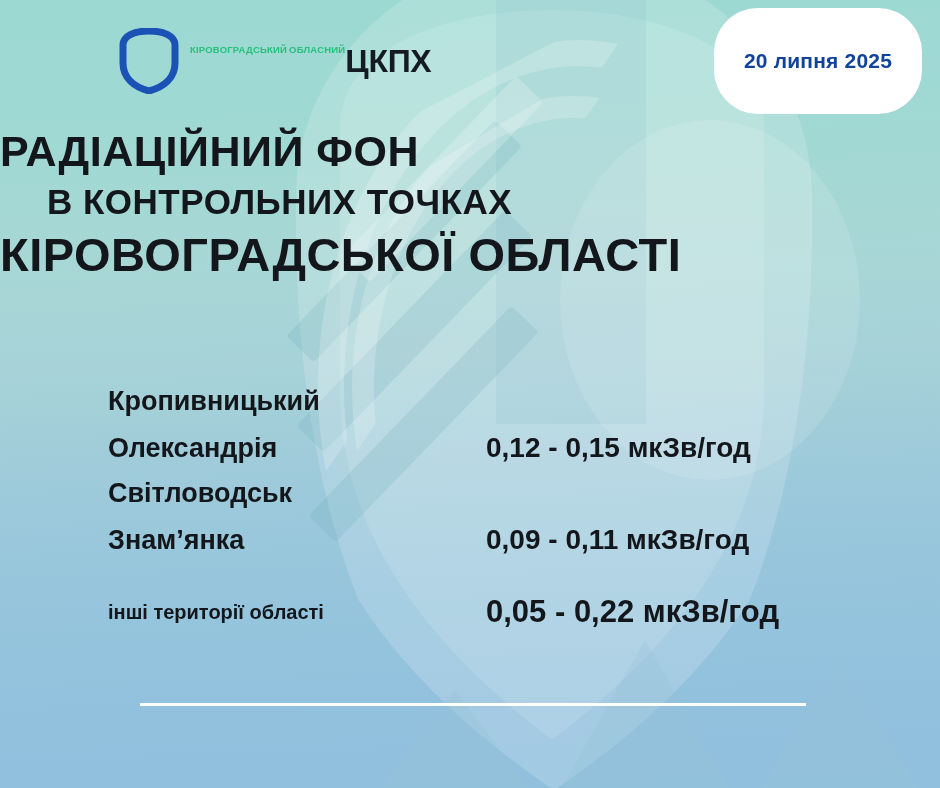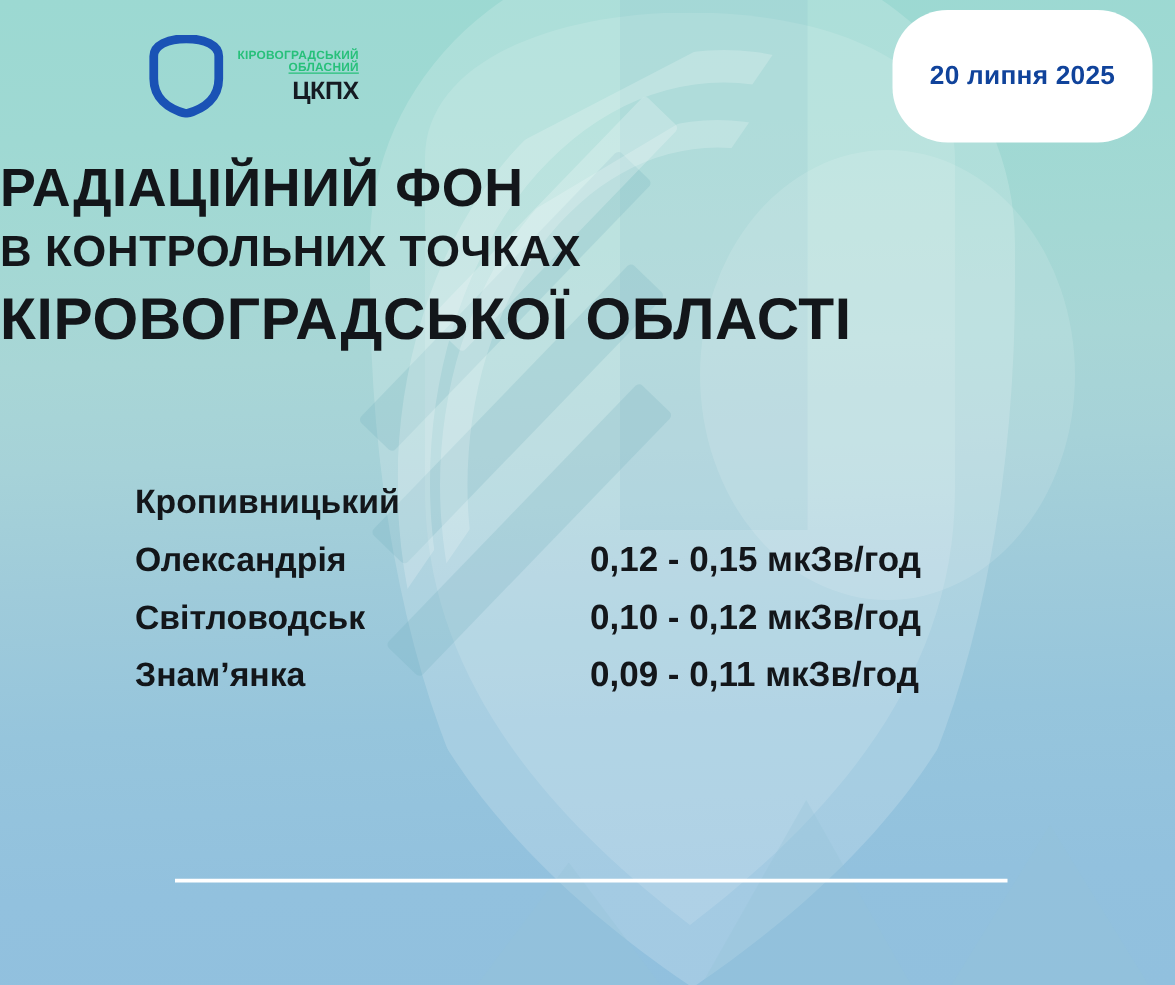--- a/index.html
+++ b/index.html
@@ -103,44 +103,42 @@
     align-items: center;
     gap: 8px;
   }
   .logo-mark {
     width: 62px;
     height: 66px;
     flex: 0 0 62px;
   }
   .logo-text {
     display: flex;
-    flex-direction: column;
+    flex-direction: row;
     justify-content: center;
     line-height: 1;
-    align-items: flex-end;
   }
   .logo-sub {
     font-size: 9.5px;
     font-weight: bold;
     color: #27c07a;
     letter-spacing: 0.2px;
     margin: 0 0 1px 2px;
     white-space: nowrap;
   }
   .logo-sub2 {
     font-size: 9.5px;
     font-weight: bold;
     color: #27c07a;
     letter-spacing: 0.2px;
     margin: 0 0 3px 2px;
     white-space: nowrap;
-    text-decoration: underline;
   }
   .logo-main {
-    font-size: 20px;
+    font-size: 32px;
     font-weight: bold;
     color: #151b22;
     letter-spacing: -0.3px;
     line-height: 1;
     white-space: nowrap;
   }
 
   .date-badge {
     position: absolute;
     right: 18px;
@@ -176,40 +174,42 @@
     letter-spacing: 0.5px;
     line-height: 1.16;
     margin: 0;
   }
   .title-l2 {
     font-size: 35px;
     font-weight: bold;
     letter-spacing: 0.5px;
     line-height: 1.22;
     margin: 4px 0 0 0;
+    padding-left: 47px;
   }
   .title-l3 {
     font-size: 47px;
     font-weight: bold;
     letter-spacing: 0.5px;
     line-height: 1.22;
     margin: 2px 0 0 0;
   }
 
   
   .rows {
     position: absolute;
     left: 108px;
     top: 386px;
     width: 724px;
   }
   .row {
     display: flex;
     align-items: baseline;
     height: 46px;
+    gap: 14px;
   }
   .row .label {
     width: 364px;
     flex: 0 0 364px;
     font-size: 27px;
     font-weight: bold;
     color: #13161a;
     white-space: nowrap;
   }
   .row .value {
@@ -316,23 +316,26 @@
   <div class="rows">
     <div class="row">
       <span class="label">Кропивницький</span>
     </div>
     <div class="row">
       <span class="label">Олександрія</span>
       <span class="value">0,12 - 0,15 мкЗв/год</span>
     </div>
     <div class="row">
       <span class="label">Світловодськ</span>
-      <span class="value">0,10 - 0,12 мкЗв/год</span>
     </div>
     <div class="row">
       <span class="label">Знам’янка</span>
       <span class="value">0,09 - 0,11 мкЗв/год</span>
     </div>
+    <div class="row other">
+      <span class="label">інші території області</span>
+      <span class="value">0,05 - 0,22 мкЗв/год</span>
+    </div>
   </div>
 
   <div class="divider"></div>
 
 </div>
 
 </body></html>

